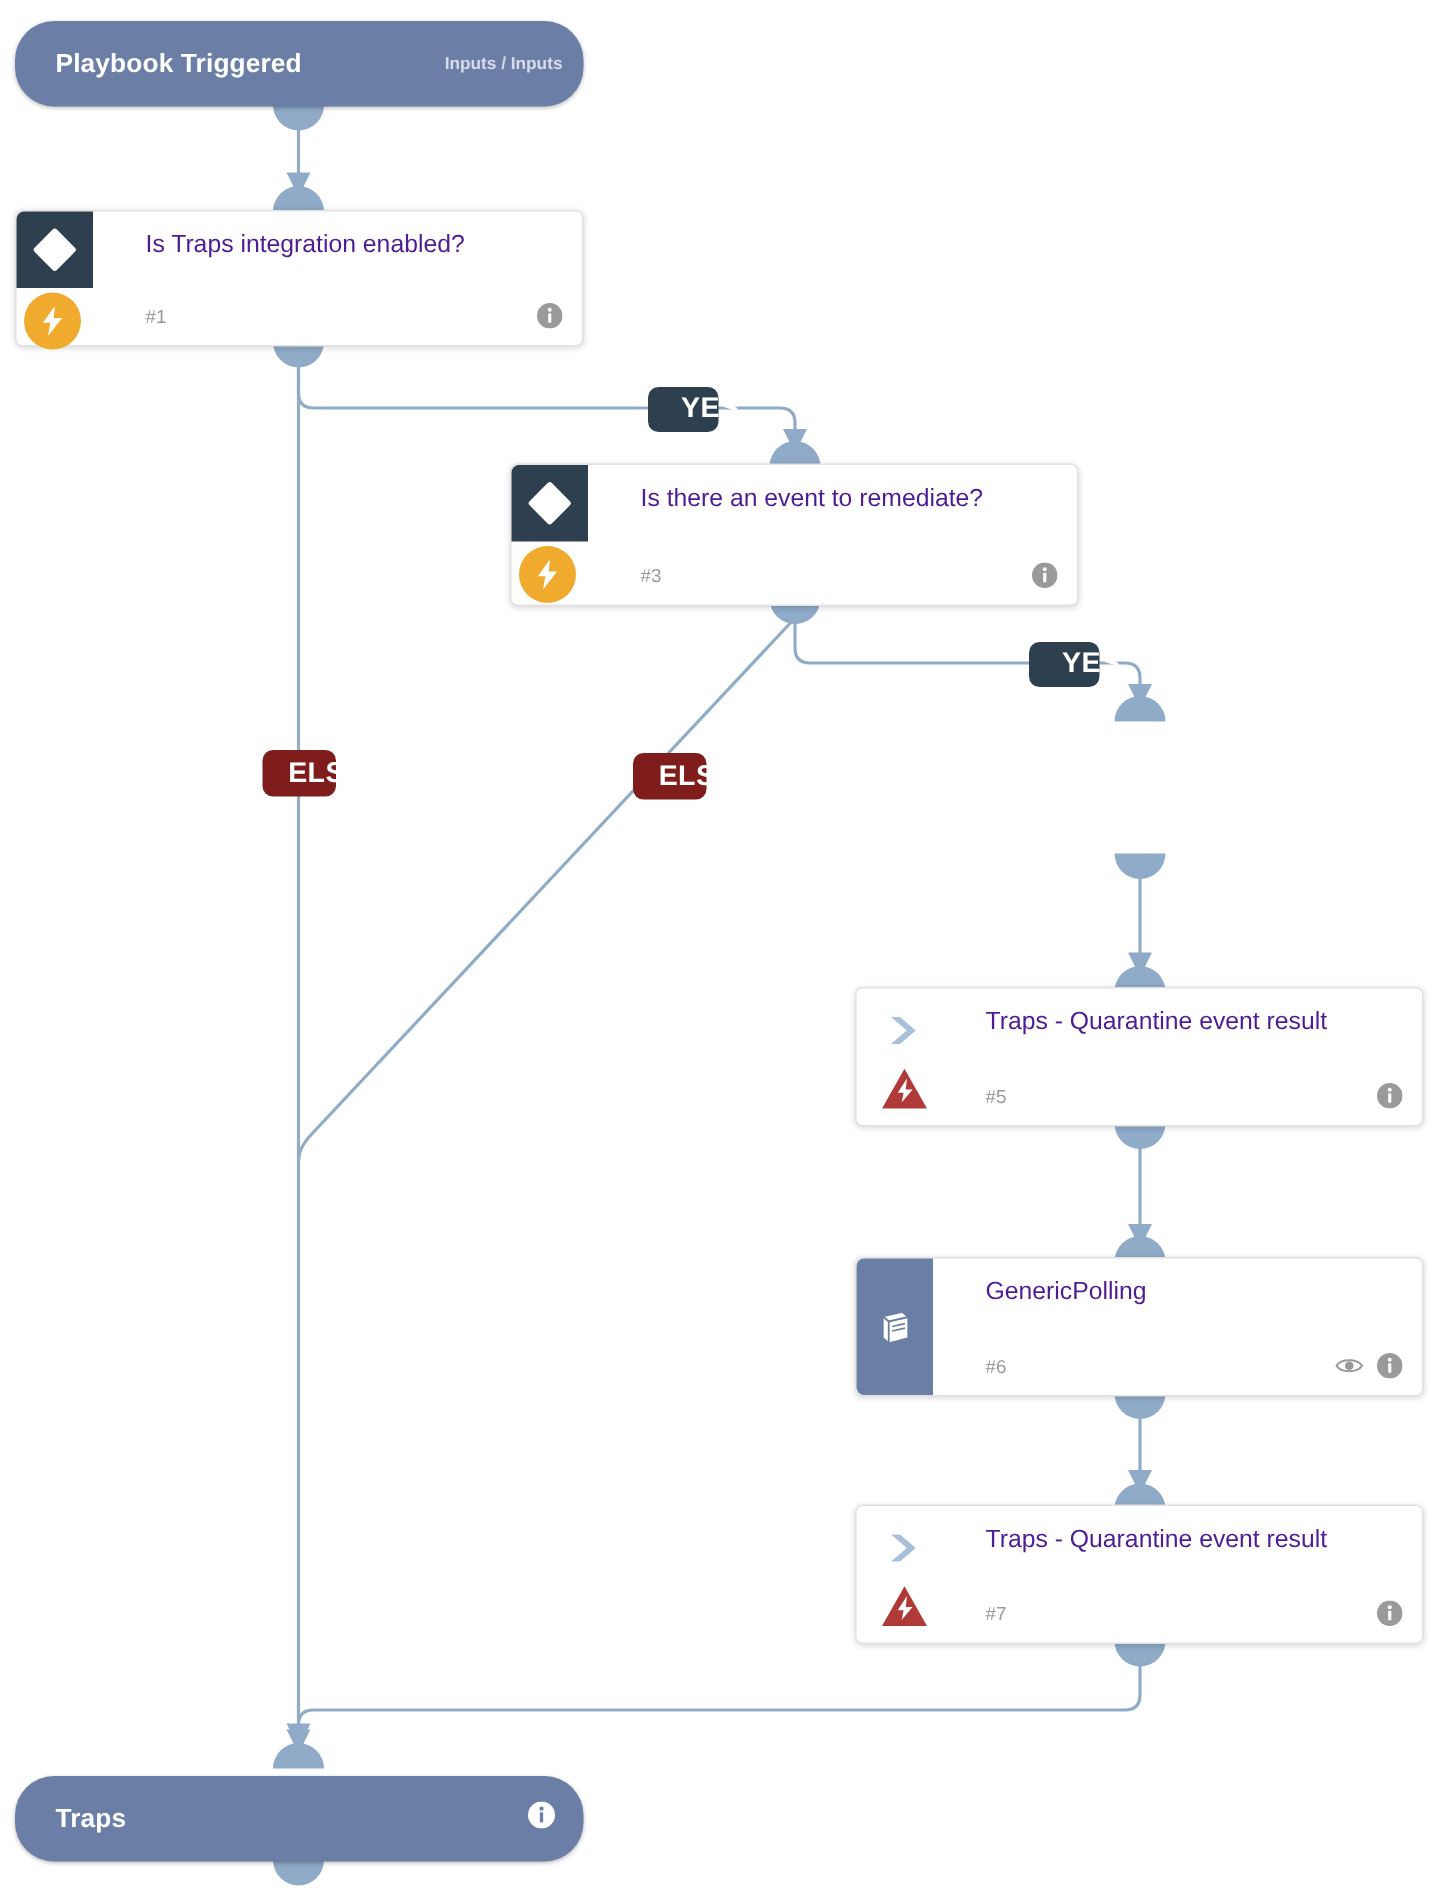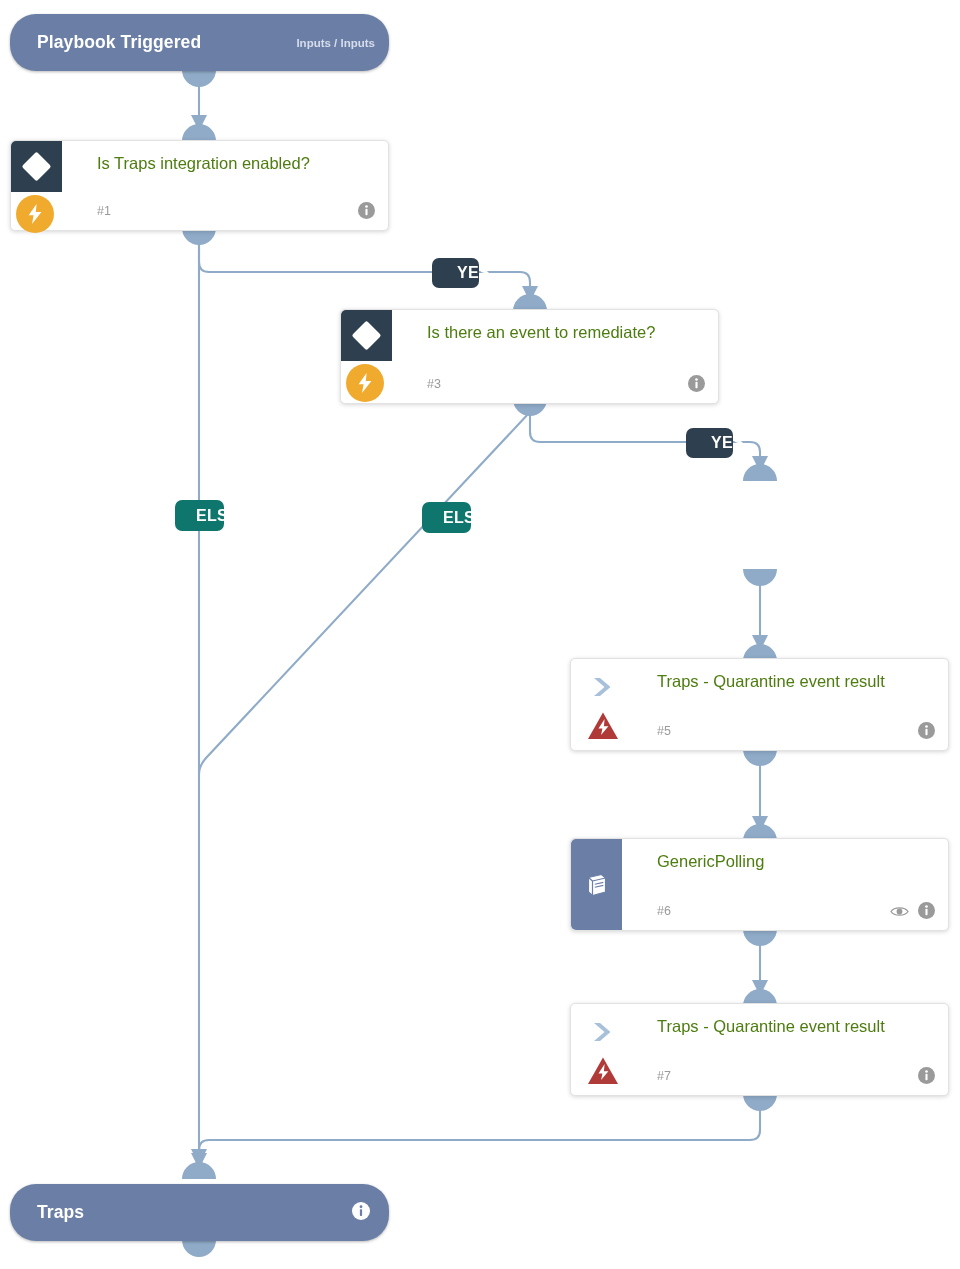--- a/index.html
+++ b/index.html
@@ -58,21 +58,21 @@
     border: 1px solid #e2e2e2;
     border-radius: 5px;
     box-shadow: 0 1px 4px rgba(0,0,0,.16);
     z-index: 5;
     overflow: visible;
   }
   .card-title {
     position: absolute;
     left: 86px; top: 13px;
     font-size: 16.5px;
-    color: #4d7c0f;
+    color: #4c1d95;
     white-space: nowrap;
   }
   .card-num {
     position: absolute;
     left: 86px; bottom: 12px;
     font-size: 12.5px;
     color: #9a9a9a;
   }
   .card-right-icons {
     position: absolute;
@@ -133,29 +133,29 @@
     display: flex; align-items: center; justify-content: center;
   }
 
   
   .elabel {
     position: absolute;
     display: flex;
     align-items: center;
     justify-content: center;
     color: #ffffff;
-    font-size: 16px;
+    font-size: 19px;
     font-weight: bold;
     border-radius: 7px;
     z-index: 6;
     letter-spacing: .3px;
     padding-left: 36px;
   }
   .elabel.yes { background: #2e3f4f; }
-  .elabel.els { background: #0f766e; }
+  .elabel.els { background: #7f1d1d; }
 
   
   .anchor {
     position: absolute;
     width: 34px; height: 17px;
     background: #8fabc8;
     z-index: 4;
   }
   .anchor.down { border-radius: 0 0 17px 17px; }
   .anchor.up   { border-radius: 17px 17px 0 0; }

